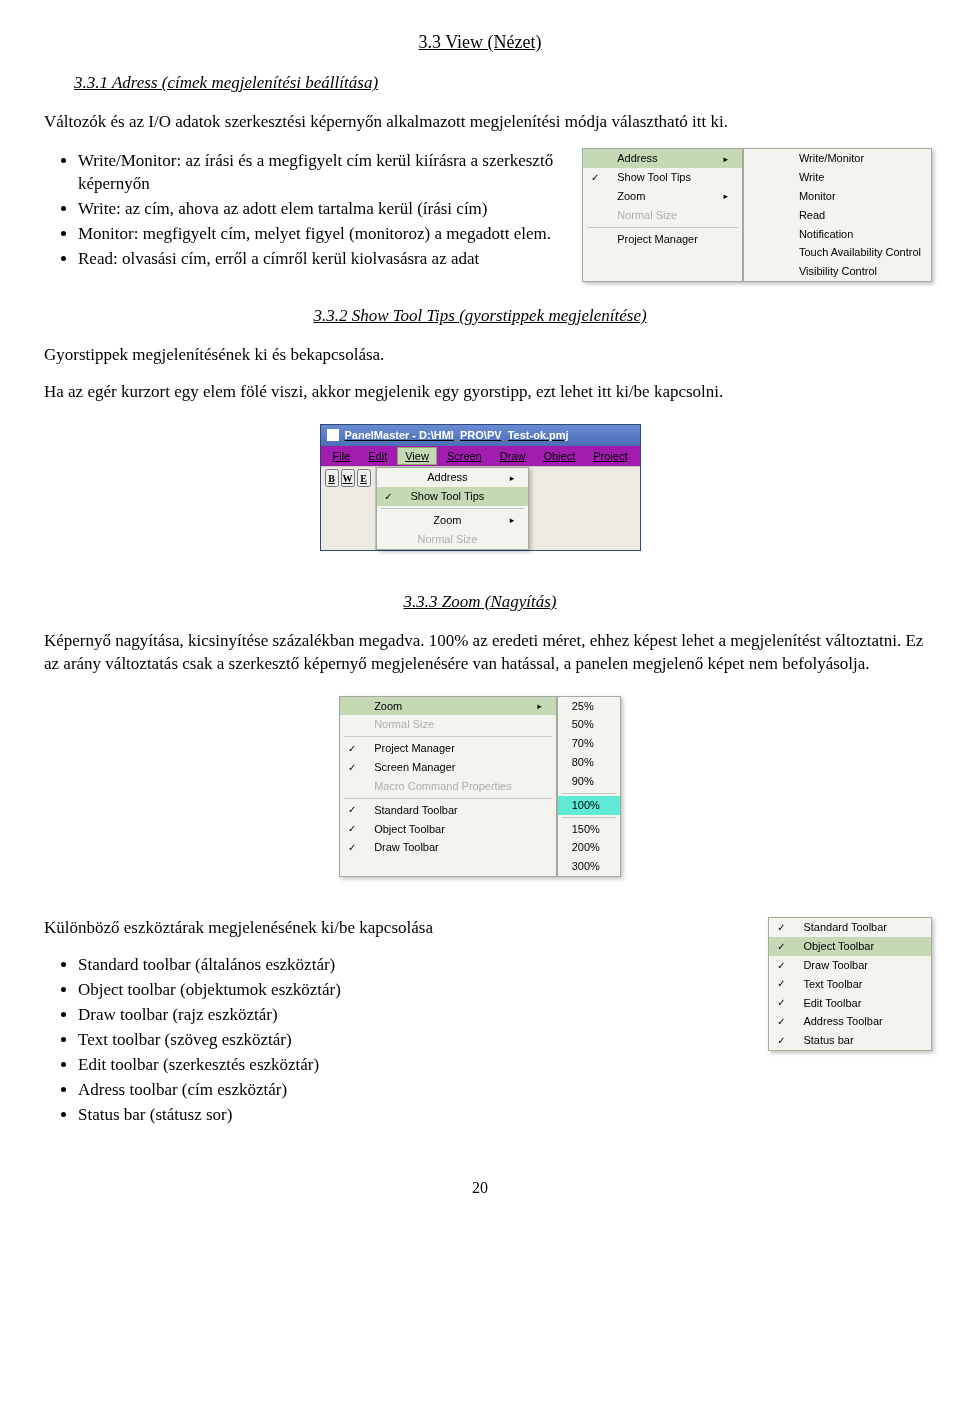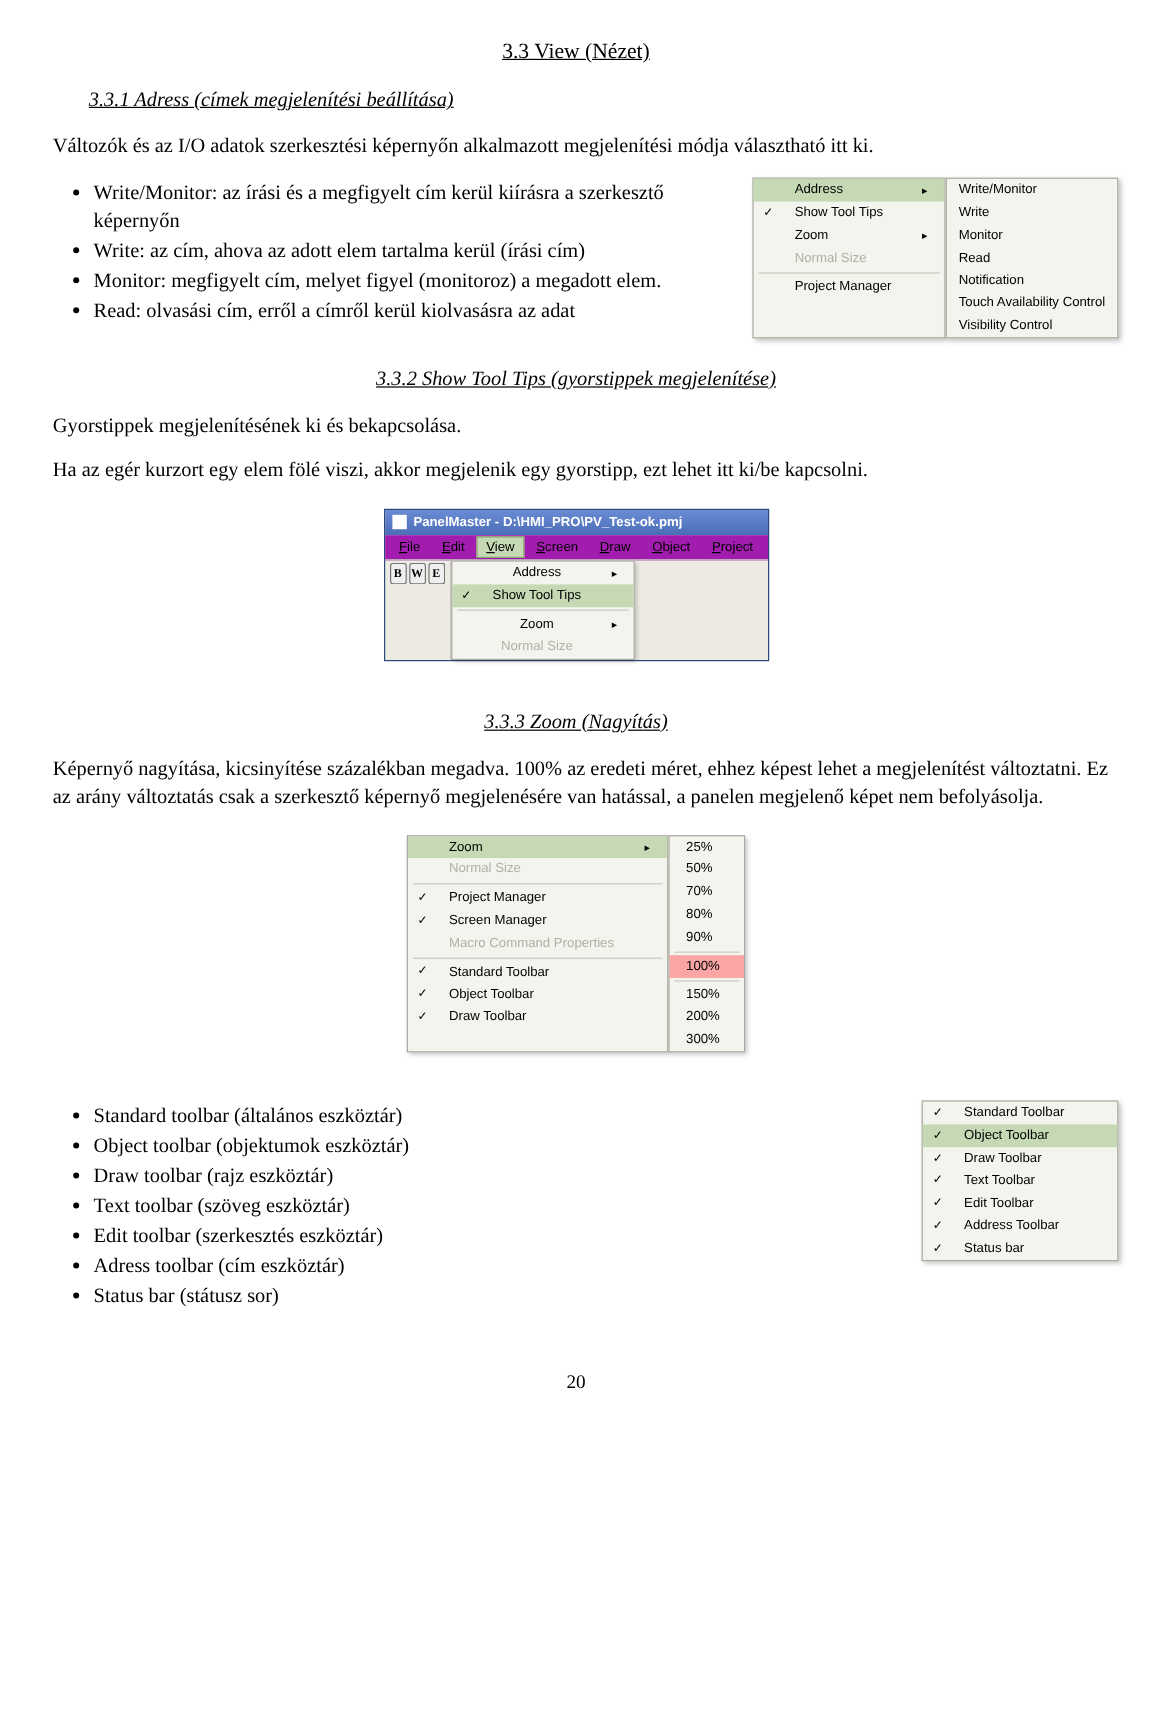--- a/index.html
+++ b/index.html
@@ -55,29 +55,30 @@
   
   .fig1-wrap { display: flex; flex-shrink: 0;}
   .fig1-sub {
     font-family: Tahoma, Verdana, sans-serif;
     font-size: 11px;
     background: #f4f4ee;
     border: 1px solid #a9a9a1;
     box-shadow: 2px 2px 4px rgba(0,0,0,0.25);
     display: inline-block;
   }
-  .fig1-sub .si { padding: 2px 10px; white-space: nowrap; }
+  .fig1-sub .si { padding: 2px 10px; white-space: nowrap; margin-left: 45px; }
 
   
   .pm-win {
     font-family: Tahoma, Verdana, sans-serif;
     font-size: 11px;
     border: 1px solid #2b4a7a;
     display: inline-block;
     background: #eceae3;
+    text-decoration: underline;
   }
   .pm-title {
     background: linear-gradient(#6a8cd4, #4b6db6);
     color: #fff;
     padding: 3px 6px;
     font-weight: bold;
     font-size: 11px;
     display: flex;
     align-items: center;
     gap: 6px;
@@ -114,21 +115,21 @@
   
   .fig3-wrap { display: flex; justify-content:center;}
   .fig3-sub {
     font-family: Tahoma, Verdana, sans-serif;
     font-size: 11px;
     background: #f4f4ee;
     border: 1px solid #a9a9a1;
     box-shadow: 2px 2px 4px rgba(0,0,0,0.25);
   }
   .fig3-sub .zi { padding: 2px 20px 2px 14px; white-space: nowrap; }
-  .fig3-sub .zi.hi { background: #fca5a5; }
+  .fig3-sub .zi.hi { background: #5eead4; }
   .fig3-sub .sep { height:1px; background:#c8c8c0; margin:2px 4px;}
 
   
   .fig4-wrap { flex-shrink: 0;}
 
   .page-no { text-align: center; margin-top: 36px; font-size: 16px;}
 
   .mt20 { margin-top: 20px;}
   .mt40 { margin-top: 40px;}
 </style>
@@ -302,20 +303,21 @@
       <div class="zi hi">100%</div>
       <div class="sep"></div>
       <div class="zi">150%</div>
       <div class="zi">200%</div>
       <div class="zi">300%</div>
     </div>
 </div>
 
 <div class="row mt40">
   <div class="txt">
+    <p>Különböző eszköztárak megjelenésének ki/be kapcsolása</p>
     <ul class="bullets" id="bul_tool">
         <li>Standard toolbar (általános eszköztár)</li>
         <li>Object toolbar (objektumok eszköztár)</li>
         <li>Draw toolbar (rajz eszköztár)</li>
         <li>Text toolbar (szöveg eszköztár)</li>
         <li>Edit toolbar (szerkesztés eszköztár)</li>
         <li>Adress toolbar (cím eszköztár)</li>
         <li>Status bar (státusz sor)</li>
       </ul>
   </div>

